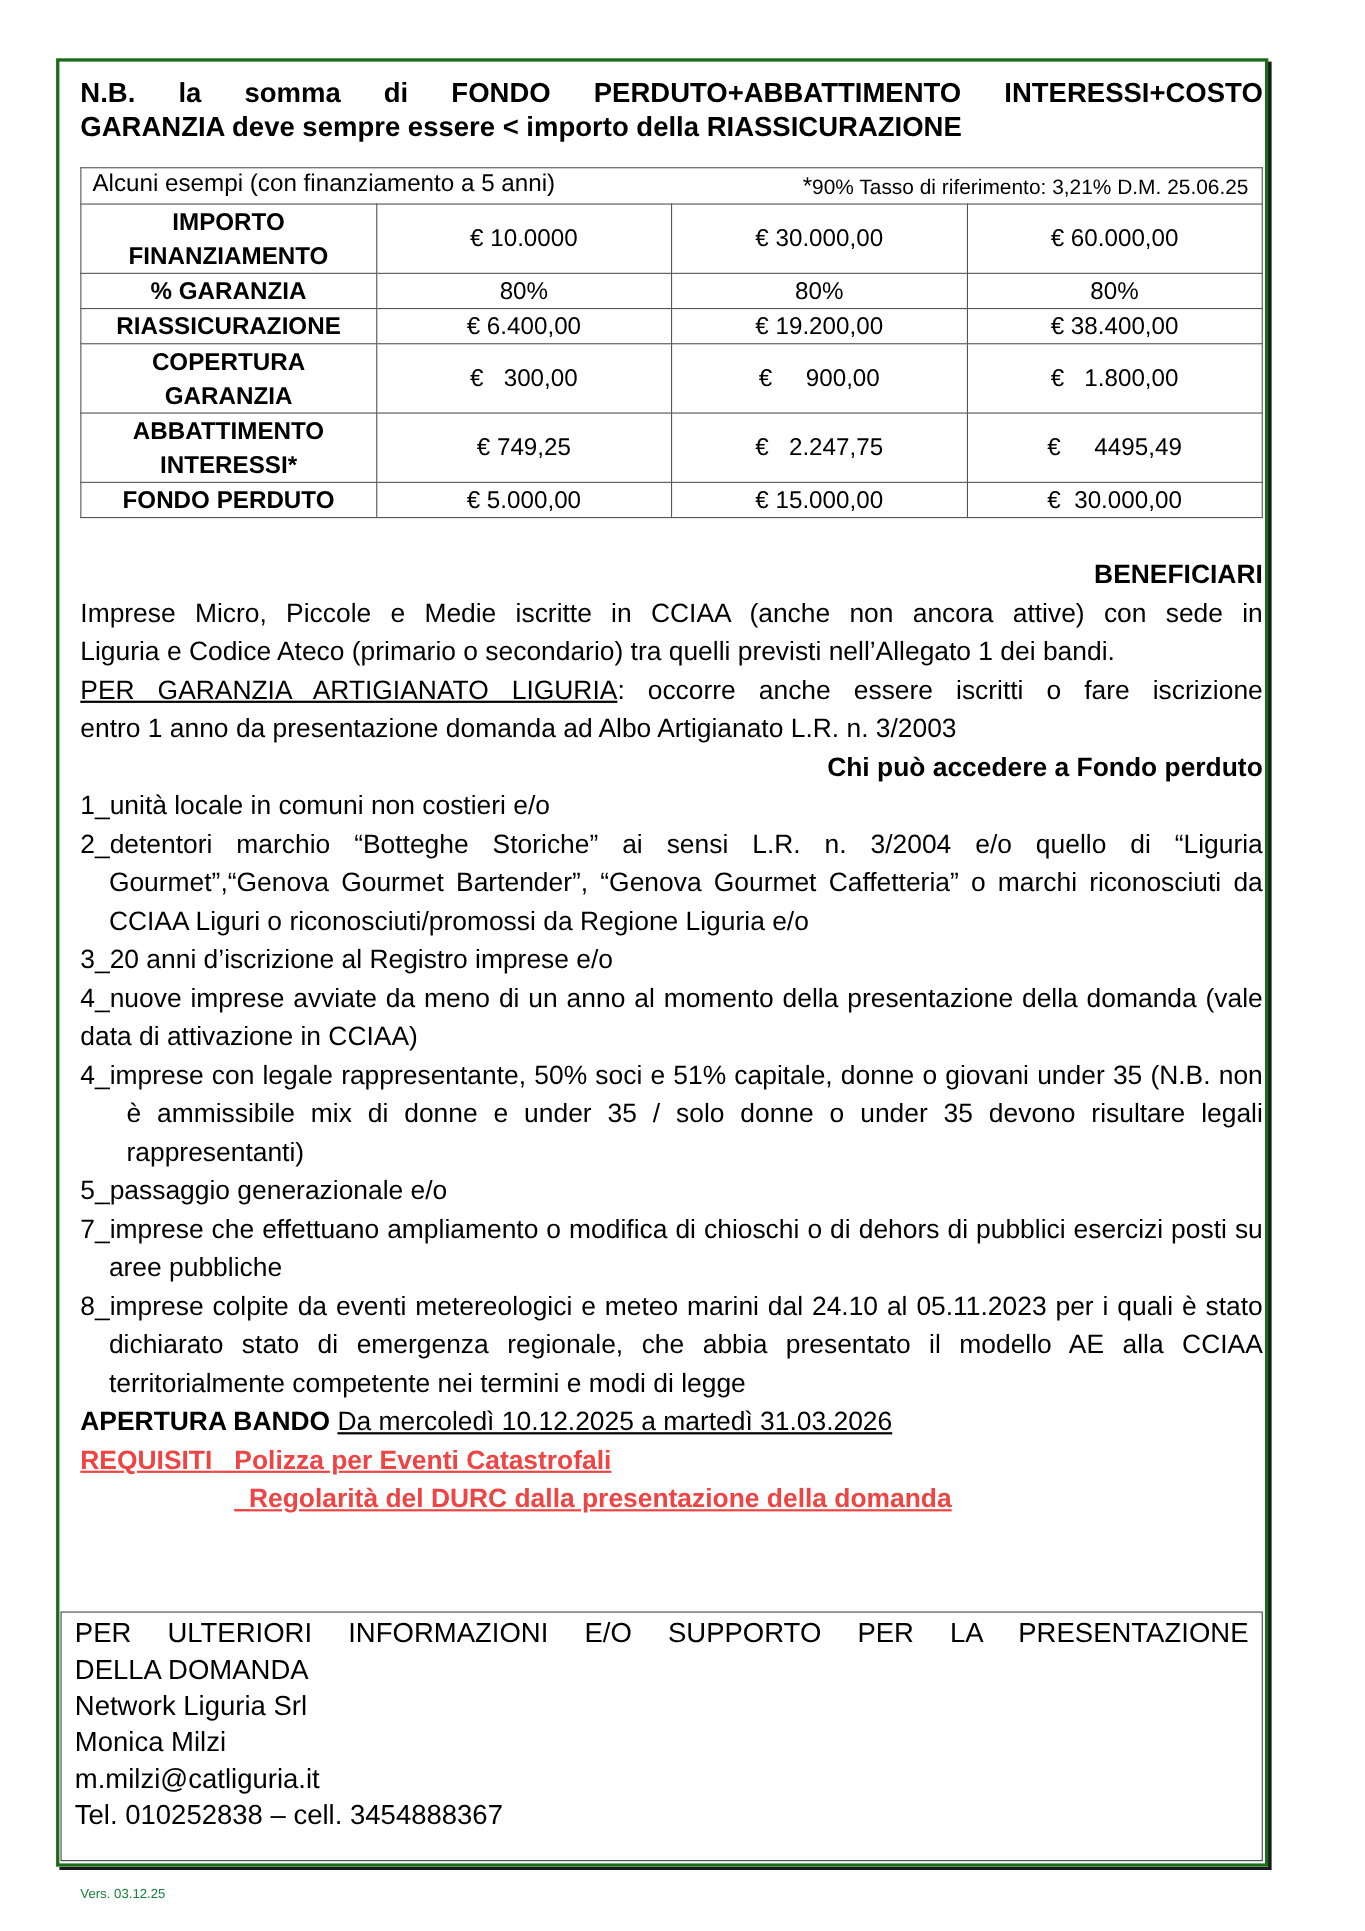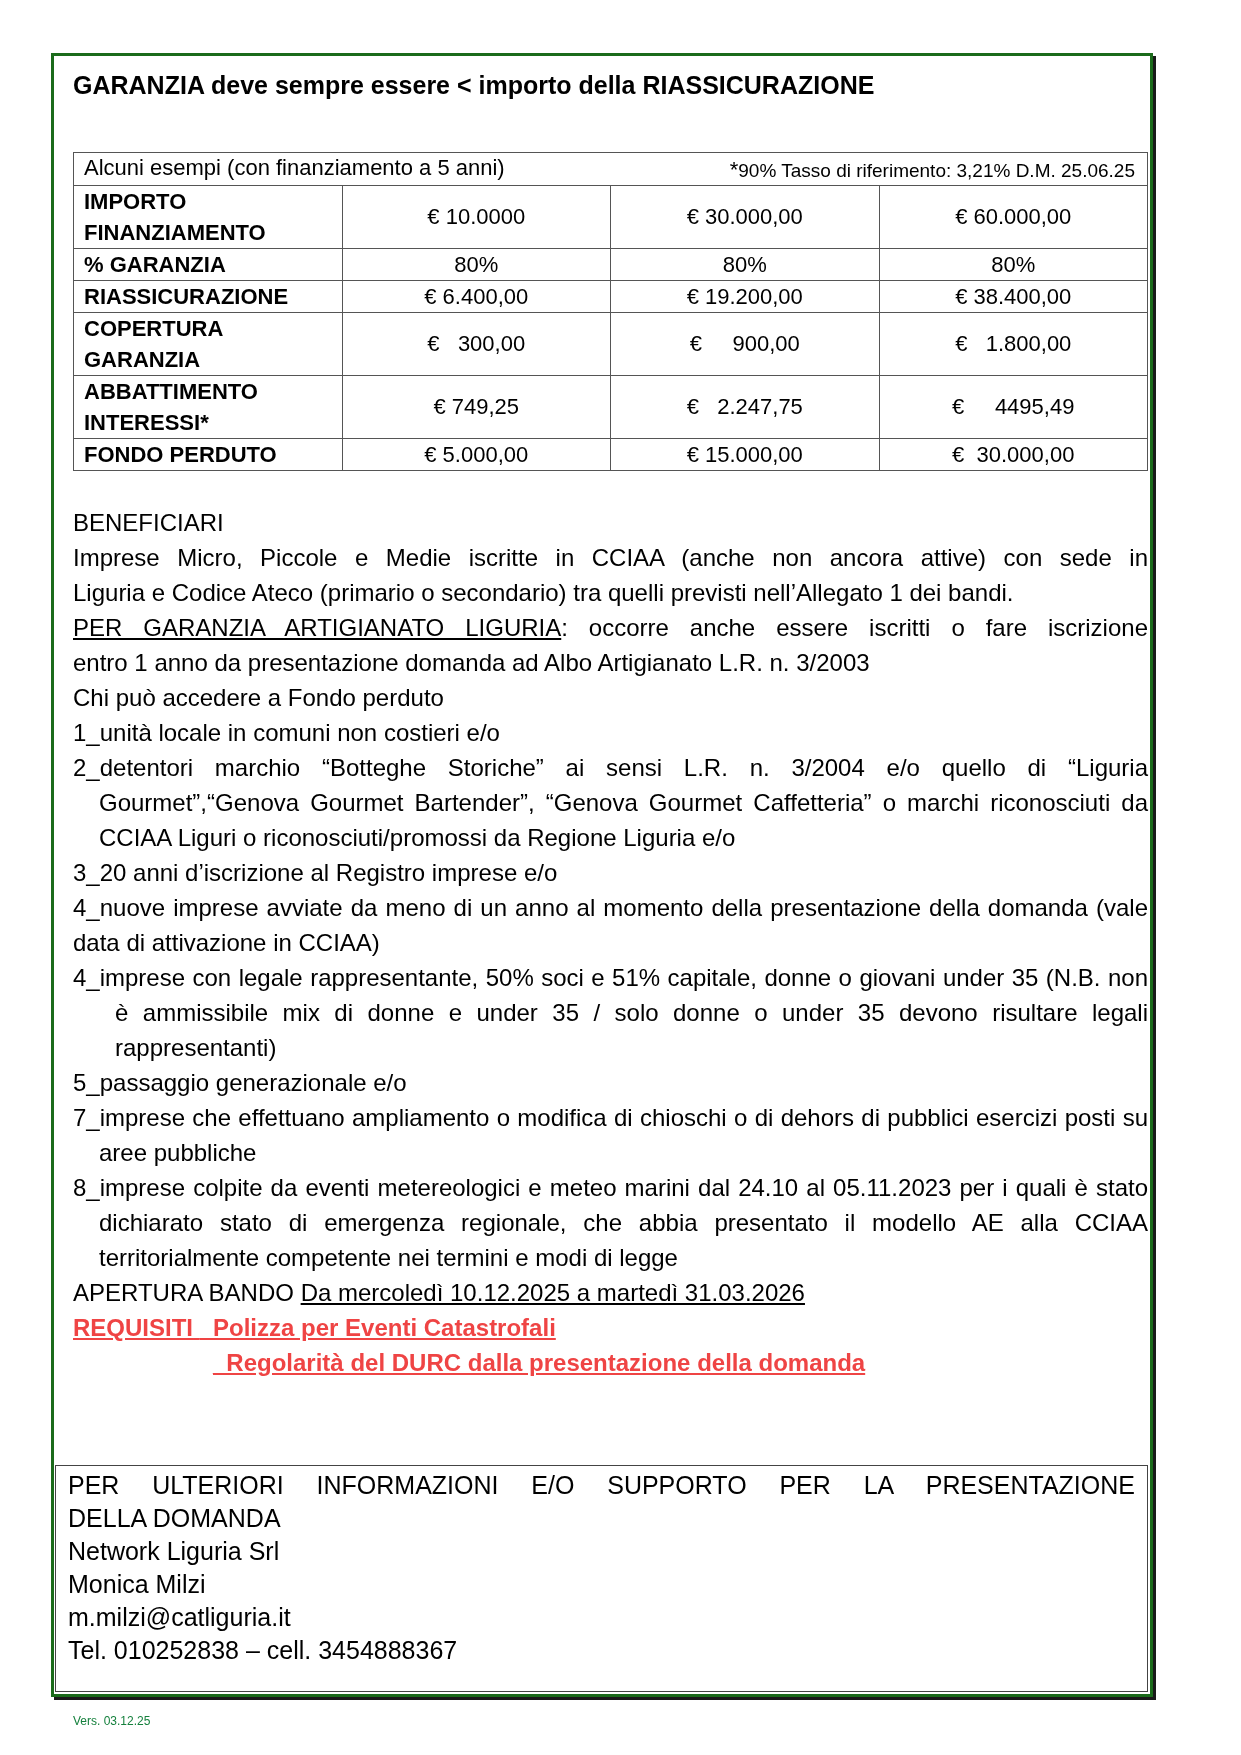--- a/index.html
+++ b/index.html
@@ -48,20 +48,21 @@
       left: 73px;
       top: 152px;
       width: 1075px;
       border-collapse: collapse;
       font-size: 22px;
     }
     table.examples td {
       border: 1.5px solid #555;
       padding: 0 10px;
       vertical-align: middle;
+      text-align: center;
     }
     table.examples tr.hdr td {
       height: 32px;
       font-size: 22px;
       line-height: 26px;
     }
     .hdr-left { float: left; }
     .hdr-right {
       float: right;
       font-size: 19px;
@@ -86,21 +87,21 @@
       position: absolute;
       left: 73px;
       top: 505px;
       width: 1075px;
       font-size: 24px;
       line-height: 35px;
     }
     .p { display: block; }
     .just { text-align: justify; }
     .just-full { text-align: justify; text-align-last: justify; }
-    .bold { font-weight: normal; }
+    .bold { font-weight: bold; text-align: right; }
     .u { text-decoration: underline; }
     .hang {
       padding-left: 26px;
       text-indent: -26px;
       text-align: justify;
     }
     .hang-deep {
       padding-left: 42px;
       text-indent: -42px;
       text-align: justify;
@@ -141,20 +142,21 @@
       font-size: 12px;
       color: #15803d;
     }
   </style>
 </head>
 <body>
 
 <div class="frame"></div>
 
 <div class="nb">
+  <span class="line1">N.B. la somma di FONDO PERDUTO+ABBATTIMENTO INTERESSI+COSTO</span>
   <span class="line2">GARANZIA deve sempre essere &lt; importo della RIASSICURAZIONE</span>
 </div>
 
 <table class="examples">
   <tbody>
       <tr class="hdr">
     <td colspan="4">
       <span class="hdr-left">Alcuni esempi (con finanziamento a 5 anni)</span>
       <span class="hdr-right"><span class="star">*</span><span>90% Tasso di riferimento: 3,21% D.M. 25.06.25</span></span>
     </td>

